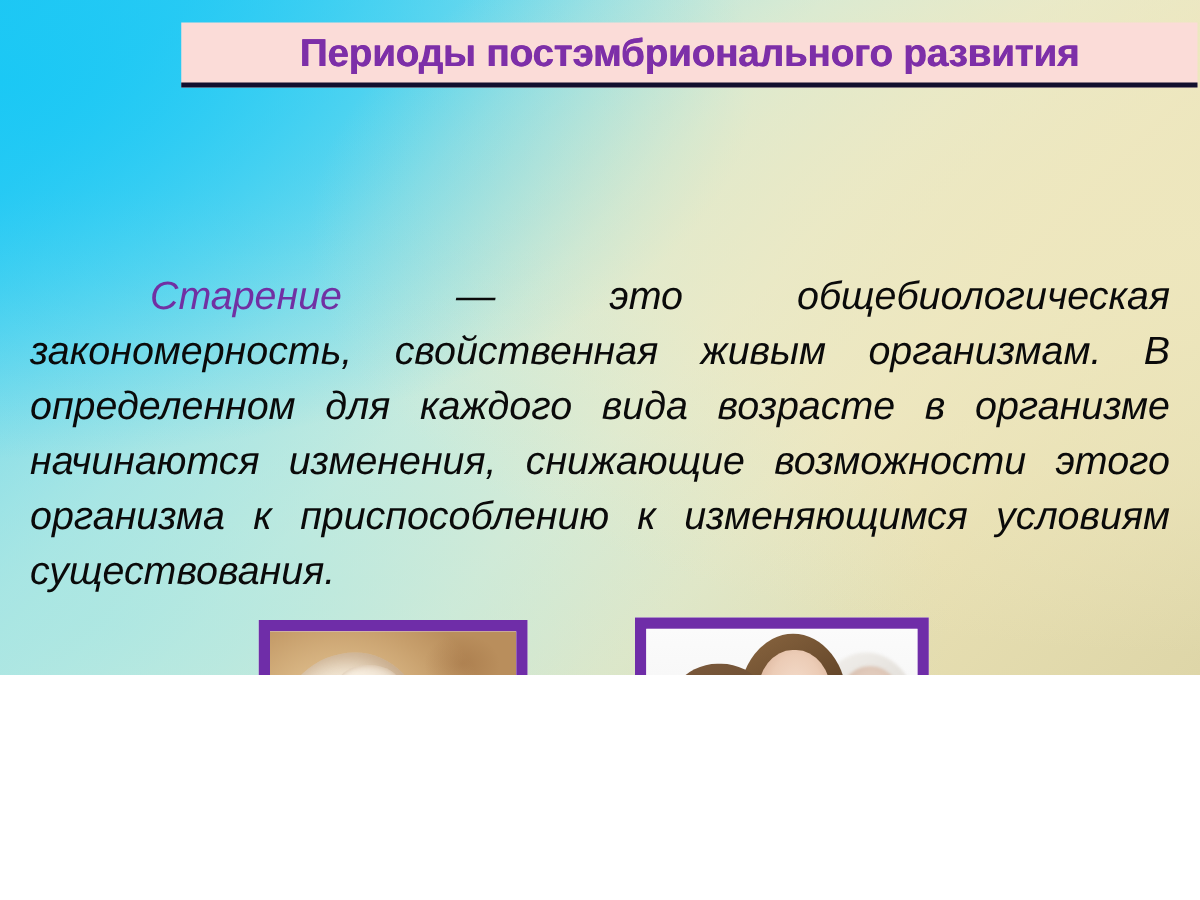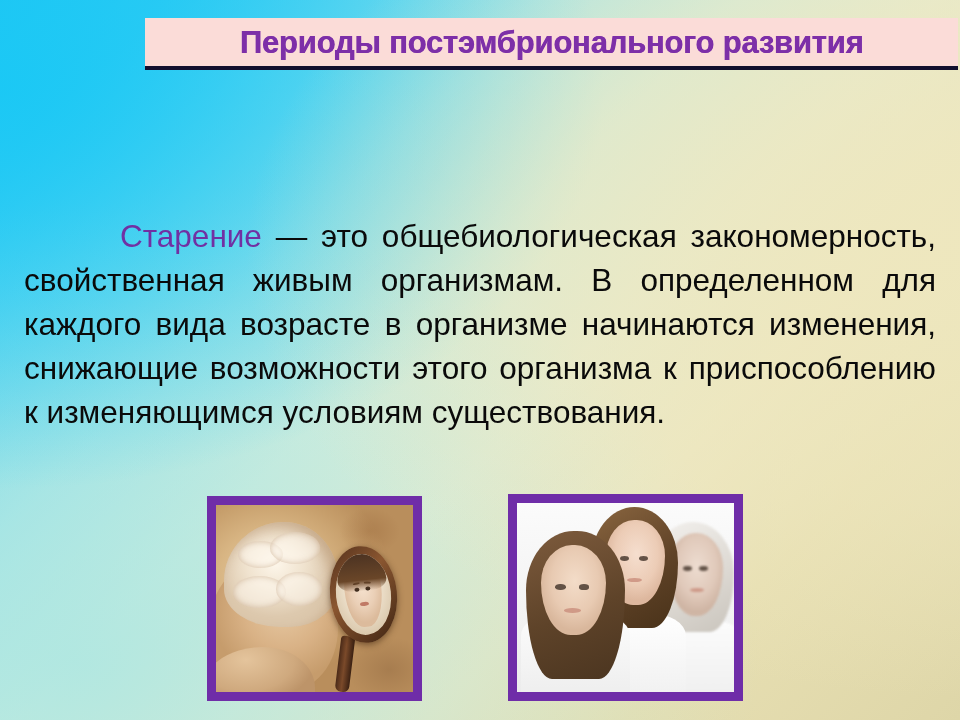--- a/index.html
+++ b/index.html
@@ -9,21 +9,21 @@
   body {
     width: 960px;
     height: 720px;
     overflow: hidden;
     font-family: "Liberation Sans", sans-serif;
   }
 
   #slide {
     position: relative;
     width: 960px;
-    height: 720px;
+    height: 540px;
     overflow: hidden;
     
     background:
       linear-gradient(135deg,
         #27c6f2 0%,
         #3fcdf2 10%,
         #6fd9ee 20%,
         #a8e5e6 32%,
         #cfecdd 44%,
         #e4ecd2 56%,
@@ -101,20 +101,21 @@
     left: 24px;
     top: 182px;
     width: 912px;
     text-align: justify;
     text-align-last: left;
     font-size: 31.5px;
     line-height: 44px;
     color: #0a0a0a;
     text-indent: 96px;
     word-spacing: 0px;
+    font-style: italic;
   }
   #body-paragraph .kw {
     color: #7130a3;
   }
 
   
   .photo-frame {
     position: absolute;
     border: 9px solid #6f2da8;
     box-sizing: border-box;

